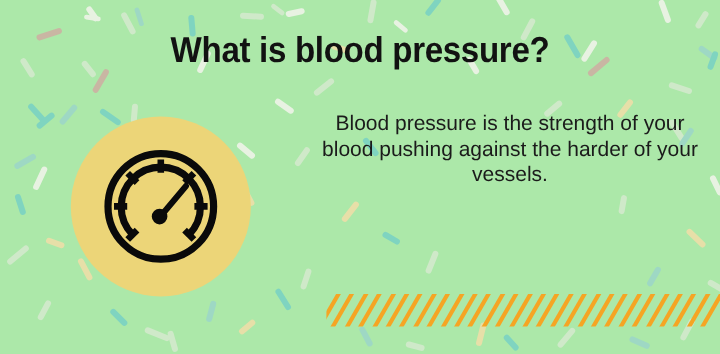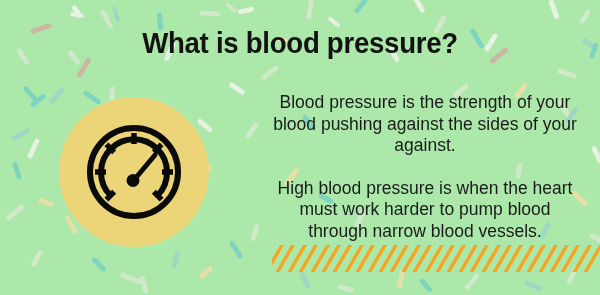--- a/index.html
+++ b/index.html
@@ -192,22 +192,21 @@
       <line x1="22.4" y1="77.6" x2="30.2" y2="69.8" stroke="#0a0a0a" stroke-width="5.5"></line>
       <line x1="77.6" y1="77.6" x2="69.8" y2="69.8" stroke="#0a0a0a" stroke-width="5.5"></line>
 
       <line x1="50" y1="58" x2="71" y2="33" stroke="#0a0a0a" stroke-width="5" stroke-linecap="round"></line>
 
       <circle cx="49" cy="58.5" r="6.5" fill="#0a0a0a"></circle>
     </svg>
   </div>
 
   <div id="text-column">
-    <p class="para">Blood pressure is the strength of your blood pushing against the sides of your against.</p>
-    <p class="para">High blood pressure is when the heart must work harder to pump blood through narrow blood vessels.</p>
+    <p class="para">Blood pressure is the strength of your blood pushing against the harder of your vessels.</p>
   </div>
 
   <div id="stripes">
       <div class="stripe" style="left: 0px; background: rgb(245, 165, 36);"></div>
       <div class="stripe" style="left: 11.4px; background: rgb(245, 165, 36);"></div>
       <div class="stripe" style="left: 22.8px; background: rgb(245, 165, 36);"></div>
       <div class="stripe" style="left: 34.2px; background: rgb(245, 165, 36);"></div>
       <div class="stripe" style="left: 45.6px; background: rgb(245, 165, 36);"></div>
       <div class="stripe" style="left: 57px; background: rgb(245, 165, 36);"></div>
       <div class="stripe" style="left: 68.4px; background: rgb(245, 165, 36);"></div>

